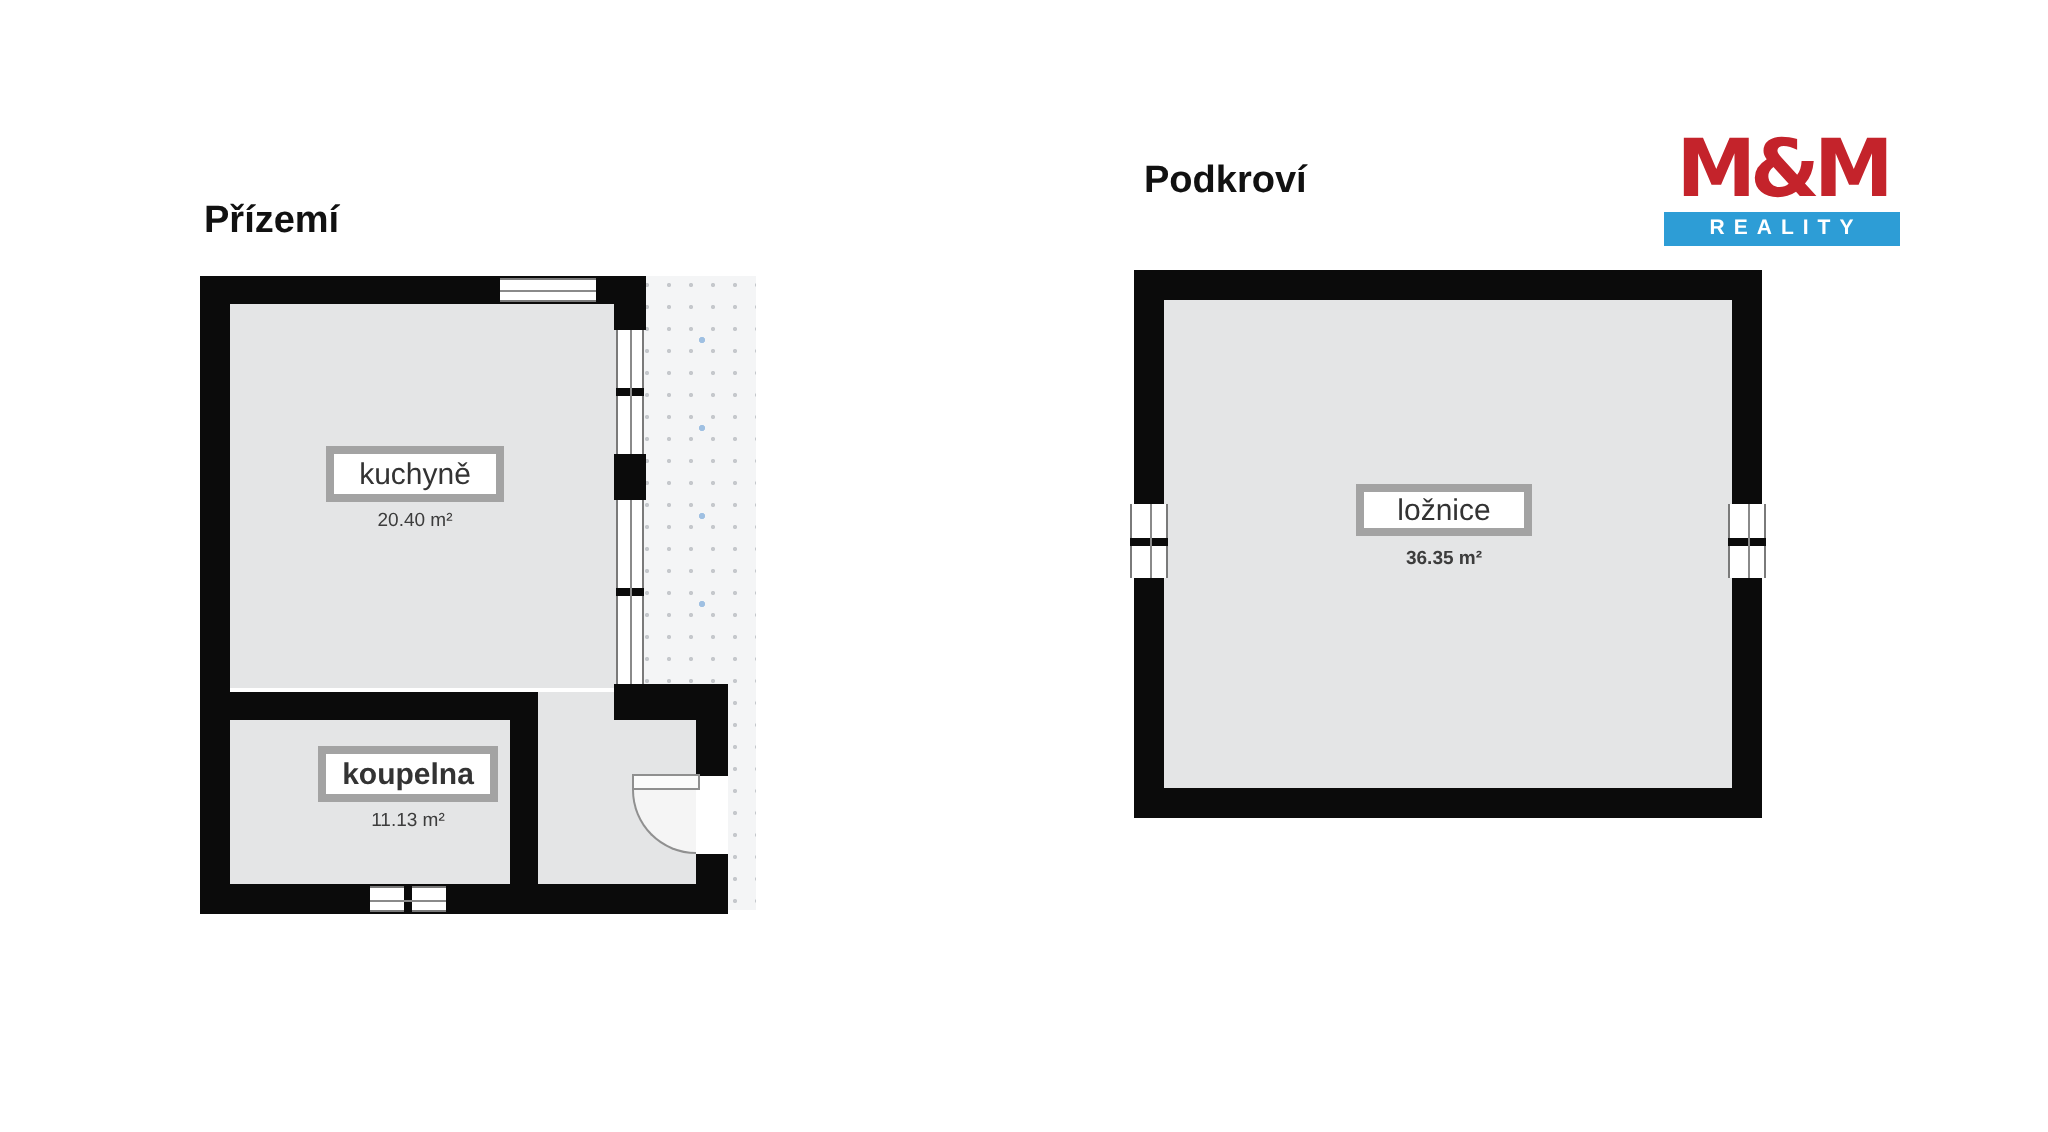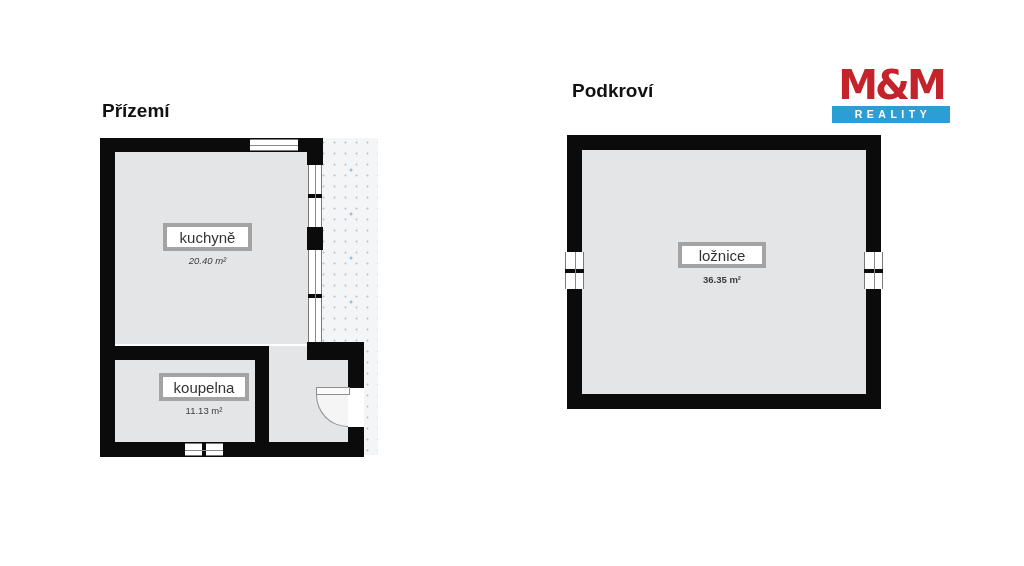--- a/index.html
+++ b/index.html
@@ -101,23 +101,23 @@
       <div class="tick-v"></div>
     </div>
 
     <div class="door-gap" style="left:248px; top:250px; width:16px; height:39px;"></div>
     <div class="door-leaf" style="left:216px; top:249px; width:34px; height:8px;"></div>
     <div class="door-arc" style="left:216px; top:257px; width:32px; height:32px;"></div>
 
     <div class="room-label" style="left:63px; top:85px; width:89px; height:28px;">
       <span>kuchyně</span>
     </div>
-    <div class="room-area" style="left:63px; top:117px; width:89px;font-style:italic;">20.40 m²</div>
+    <div class="room-area" style="left:63px; top:117px; width:89px;">20.40 m²</div>
 
-    <div class="room-label" style="left:59px; top:235px; width:90px; height:28px;">
+    <div class="room-label" style="left:59px; top:235px; width:90px; height:28px;font-weight:bold;">
       <span>koupelna</span>
     </div>
     <div class="room-area" style="left:59px; top:267px; width:90px;">11.13 m²</div>
   </div>
 
   <div class="plan" style="left:567px; top:135px; width:314px; height:274px;border-radius:24px;">
 
     <div class="floor" style="left:9px; top:9px; width:296px; height:256px;"></div>
 
     <div class="wall" style="left:0; top:0; width:314px; height:15px;"></div>

